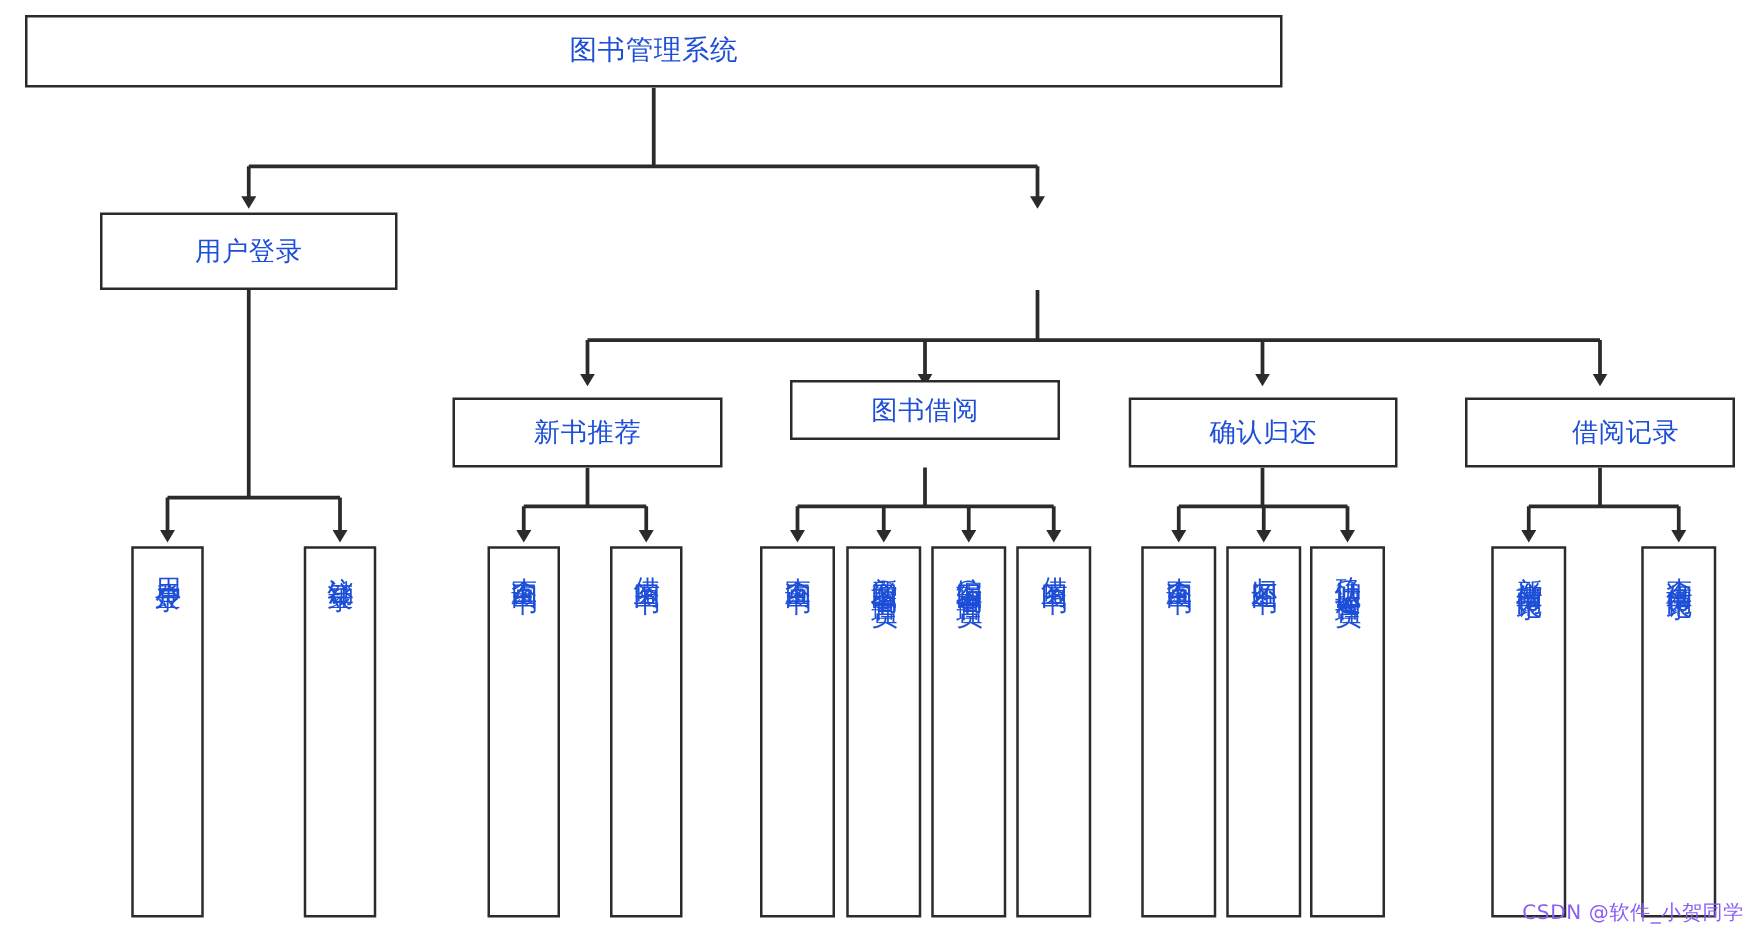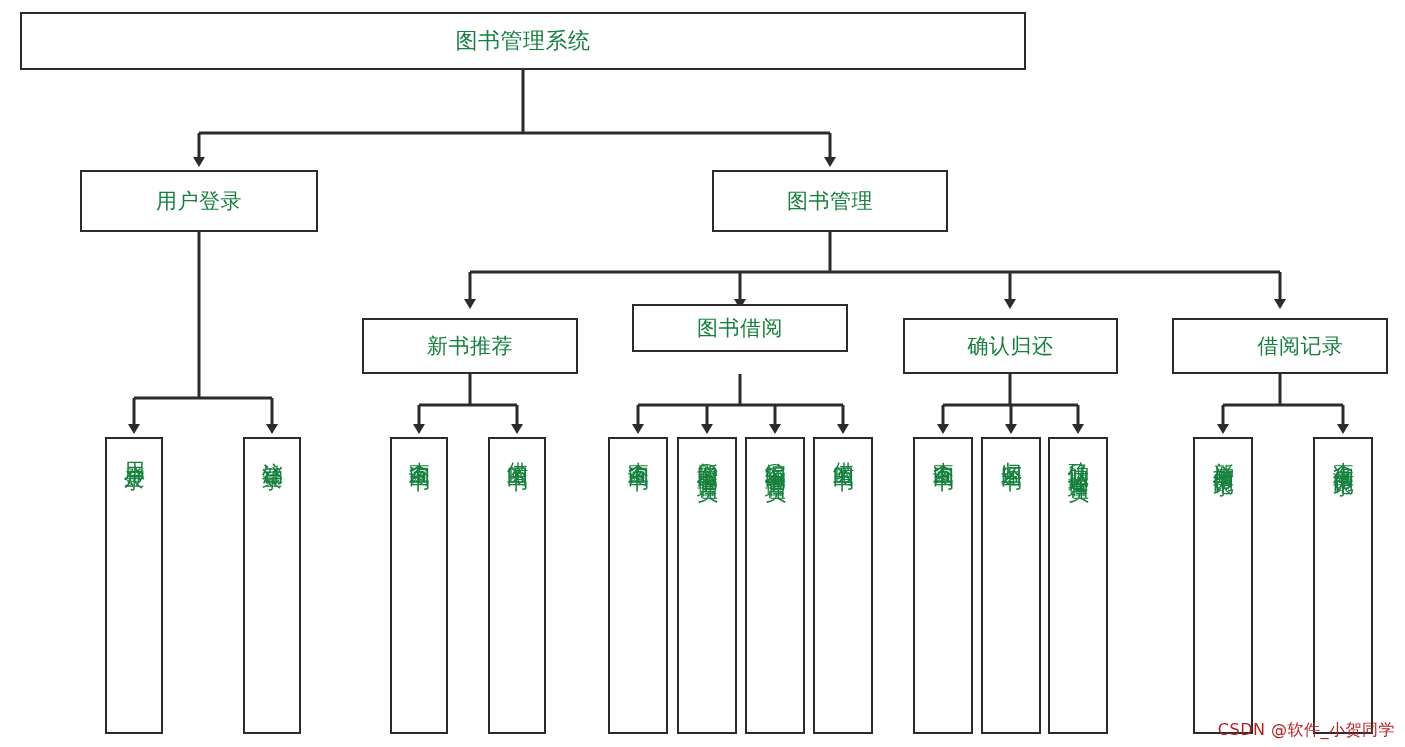--- a/index.html
+++ b/index.html
@@ -4,26 +4,26 @@
 <style>
   html,body{margin:0;padding:0;background:#ffffff;}
   body{width:1405px;height:747px;position:relative;overflow:hidden;
        font-family:"DejaVu Sans","Liberation Sans",sans-serif;color:#1a1a1a;}
   #canvas{position:absolute;inset:0;width:1405px;height:747px;}
   svg.links{position:absolute;left:0;top:0;width:1405px;height:747px;pointer-events:none;}
   .node{position:absolute;box-sizing:border-box;background:#ffffff;
         border:2.5px solid #2b2b2b;display:flex;align-items:center;justify-content:center;
         z-index:2;}
   .node .lbl{font-size:21px;line-height:1.08;letter-spacing:.5px;white-space:nowrap;
-             color:#15803d;}
+             color:#1d4ed8;}
   .node.vert{padding:6px 0;align-items:flex-start;justify-content:center;}
   .node.vert .lbl{writing-mode:vertical-rl;text-orientation:upright;
                   white-space:normal;letter-spacing:3px;font-size:21px;line-height:1.0;}
   .node.root .lbl{font-size:22px;}
-  #watermark{position:absolute;right:10px;bottom:6px;font-size:16px;color:#b91c1c;
+  #watermark{position:absolute;right:10px;bottom:6px;font-size:16px;color:#8b5cf6;
              letter-spacing:.5px;z-index:5;}
 </style>
 </head>
 <body>
 
 <div id="canvas">
 
   <svg class="links" viewBox="0 0 1405 747" xmlns="http://www.w3.org/2000/svg">
     <defs>
       <marker id="arrow" markerWidth="10" markerHeight="12" refX="1" refY="6" orient="auto" markerUnits="userSpaceOnUse">
@@ -74,23 +74,20 @@
     </g>
   </svg>
 
   <div class="node root" style="left:20px;top:12px;width:1006px;height:58px;">
     <span class="lbl">图书管理系统</span>
   </div>
 
   <div class="node" style="left:80px;top:170px;width:238px;height:62px;">
     <span class="lbl">用户登录</span>
   </div>
-  <div class="node" style="left:712px;top:170px;width:236px;height:62px;">
-    <span class="lbl">图书管理</span>
-  </div>
 
   <div class="node" style="left:362px;top:318px;width:216px;height:56px;justify-content:center;">
     <span class="lbl">新书推荐</span>
   </div>
   <div class="node" style="left:632px;top:304px;width:216px;height:48px;">
     <span class="lbl">图书借阅</span>
   </div>
   <div class="node" style="left:903px;top:318px;width:215px;height:56px;">
     <span class="lbl">确认归还</span>
   </div>

